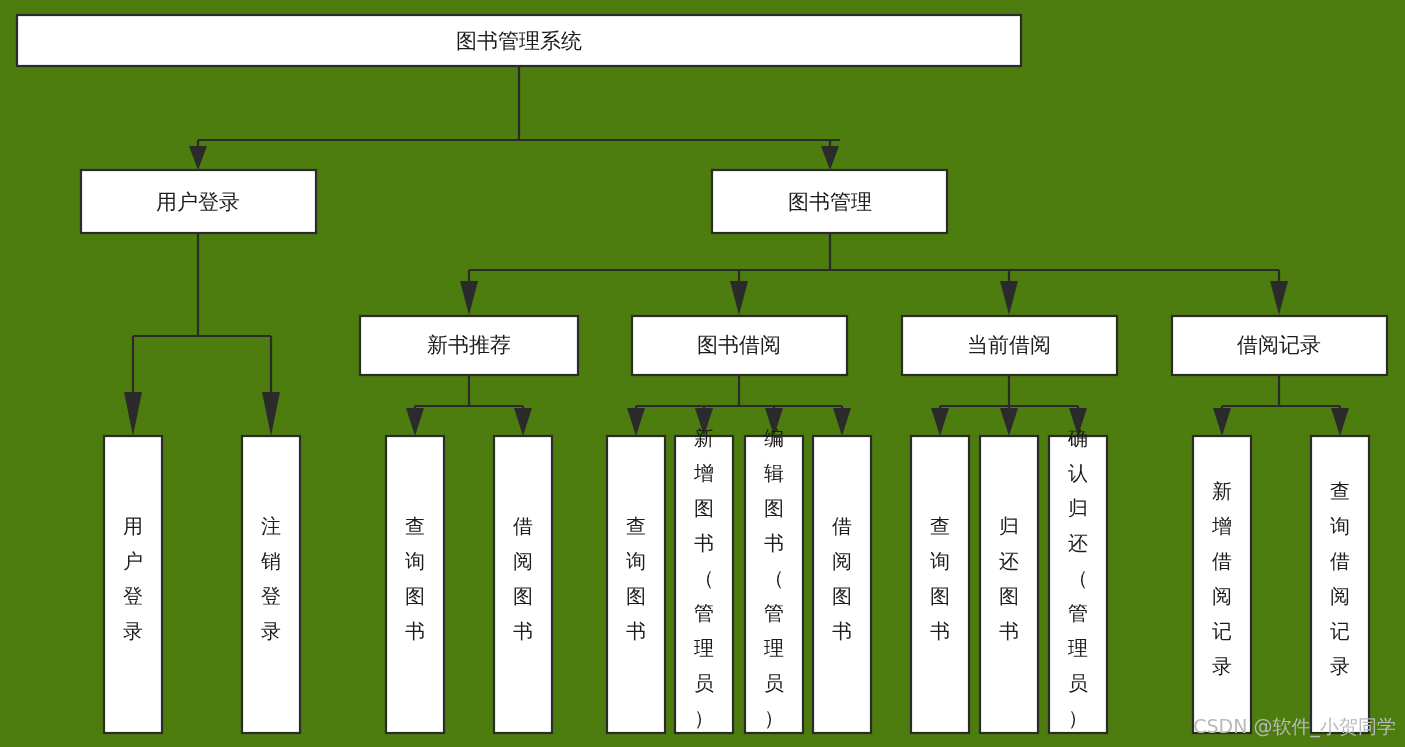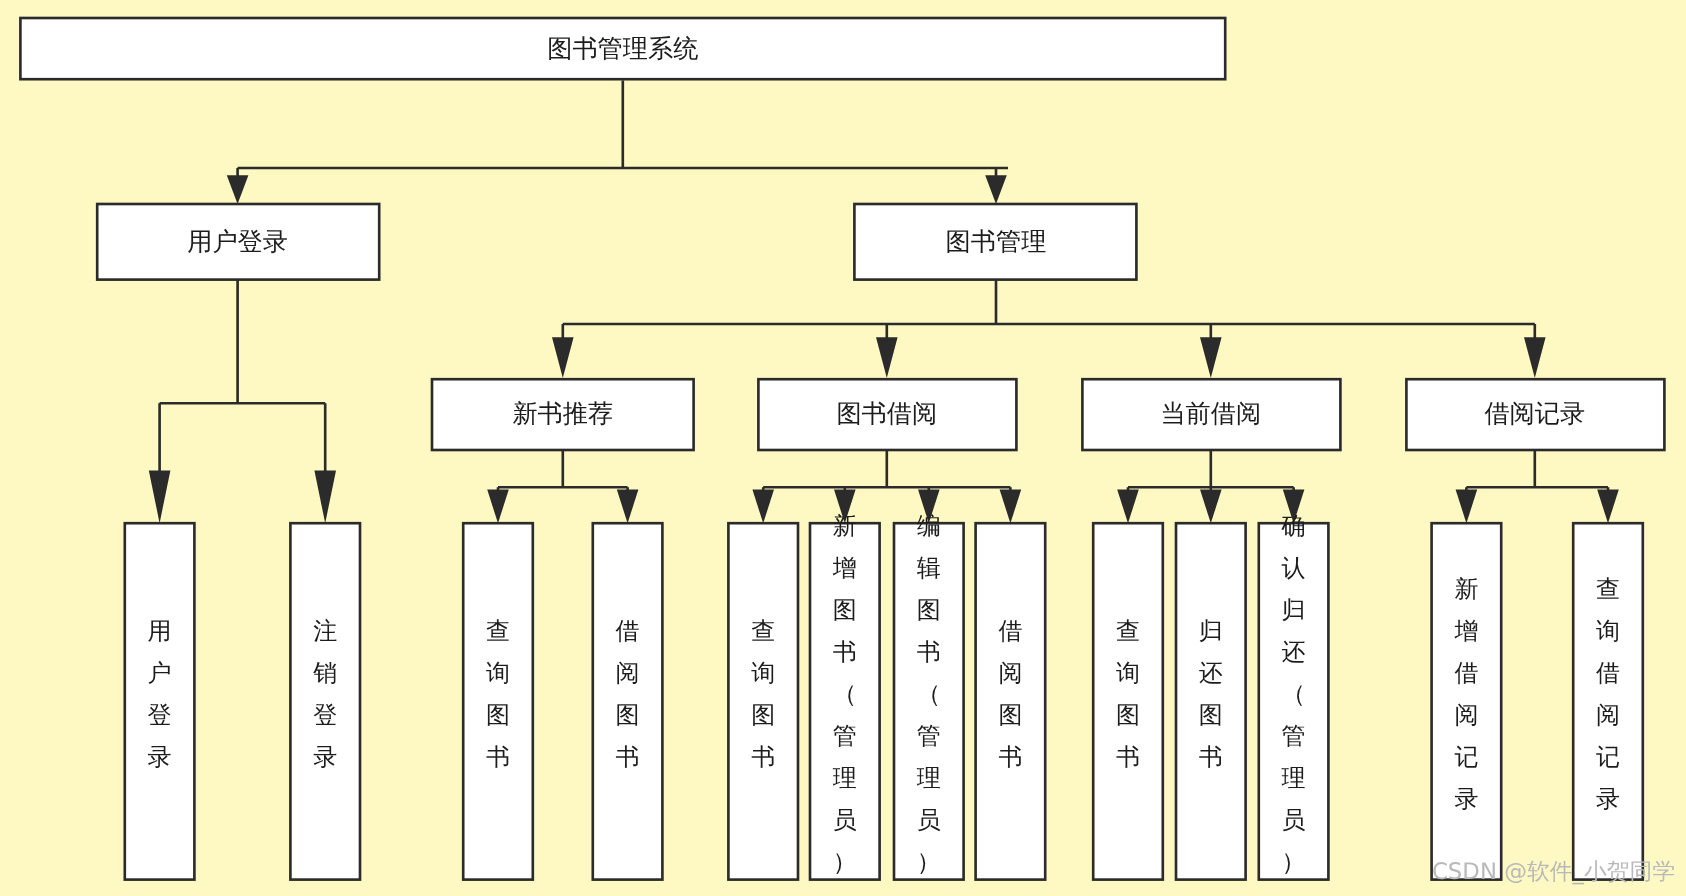--- a/index.html
+++ b/index.html
@@ -8,21 +8,21 @@
     padding: 0;
     background: #ffffff;
   }
   body {
     font-family: "DejaVu Sans", "Liberation Sans", sans-serif;
   }
   #diagram-root {
     position: relative;
     width: 1405px;
     height: 747px;
-    background: #fef9c3;
+    background: #4d7c0f;
     overflow: hidden;
   }
   svg#flow {
     position: absolute;
     left: 0;
     top: 0;
     width: 1405px;
     height: 747px;
     display: block;
   }

